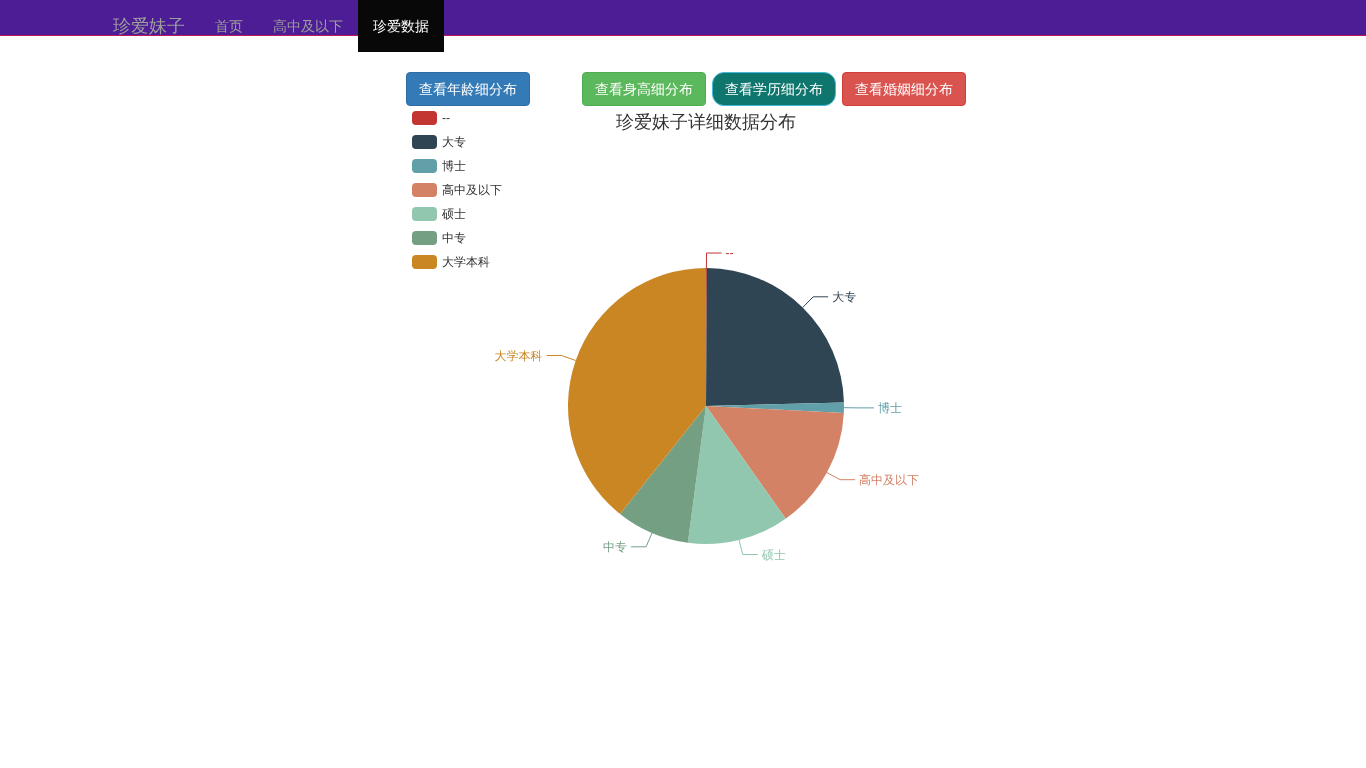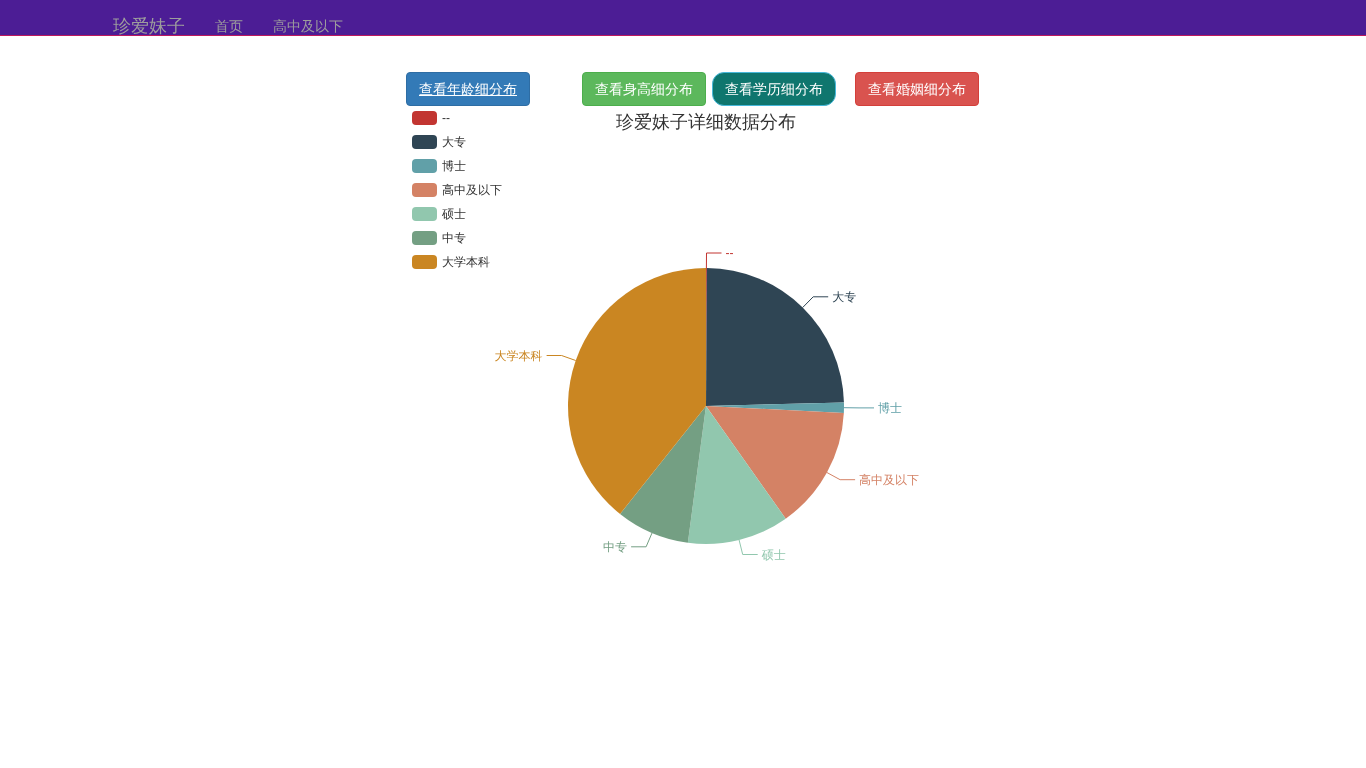--- a/index.html
+++ b/index.html
@@ -107,30 +107,33 @@
 <nav class="navbar">
   <div class="nav-container">
     <a class="brand">珍爱妹子</a>
     <ul class="nav-menu">
       <li>
         <a>首页</a>
       </li>
       <li>
         <a>高中及以下</a>
       </li>
+      <li class="active">
+        <a>珍爱数据</a>
+      </li>
     </ul>
   </div>
 </nav>
 
 <main>
   <div class="btn-row" id="btn-row">
-    <button class="btn" style="background: rgb(51, 122, 183); border-color: rgb(46, 109, 164); text-decoration: underline;">查看年龄细分布</button>
+    <button class="btn" style="background: rgb(51, 122, 183); border-color: rgb(46, 109, 164);">查看年龄细分布</button>
     <button class="btn" style="background: rgb(92, 184, 92); border-color: rgb(76, 174, 76); margin-left: 46px;">查看身高细分布</button>
     <button class="btn" style="background: #0f766e; border-color: rgb(70, 184, 218); border-radius: 12px;">查看学历细分布</button>
-    <button class="btn" style="background: rgb(217, 83, 79); border-color: rgb(212, 63, 58); margin-left: 13px;">查看婚姻细分布</button>
+    <button class="btn" style="background: rgb(217, 83, 79); border-color: rgb(212, 63, 58);">查看婚姻细分布</button>
   </div>
 
   <div class="chart-wrap">
     <div class="chart-title">珍爱妹子详细数据分布</div>
     <div class="legend" id="legend">
         <div class="legend-item">
           <span class="legend-marker" style="background: rgb(194, 53, 49);"></span>
           <span class="legend-label">--</span>
         </div>
         <div class="legend-item">

